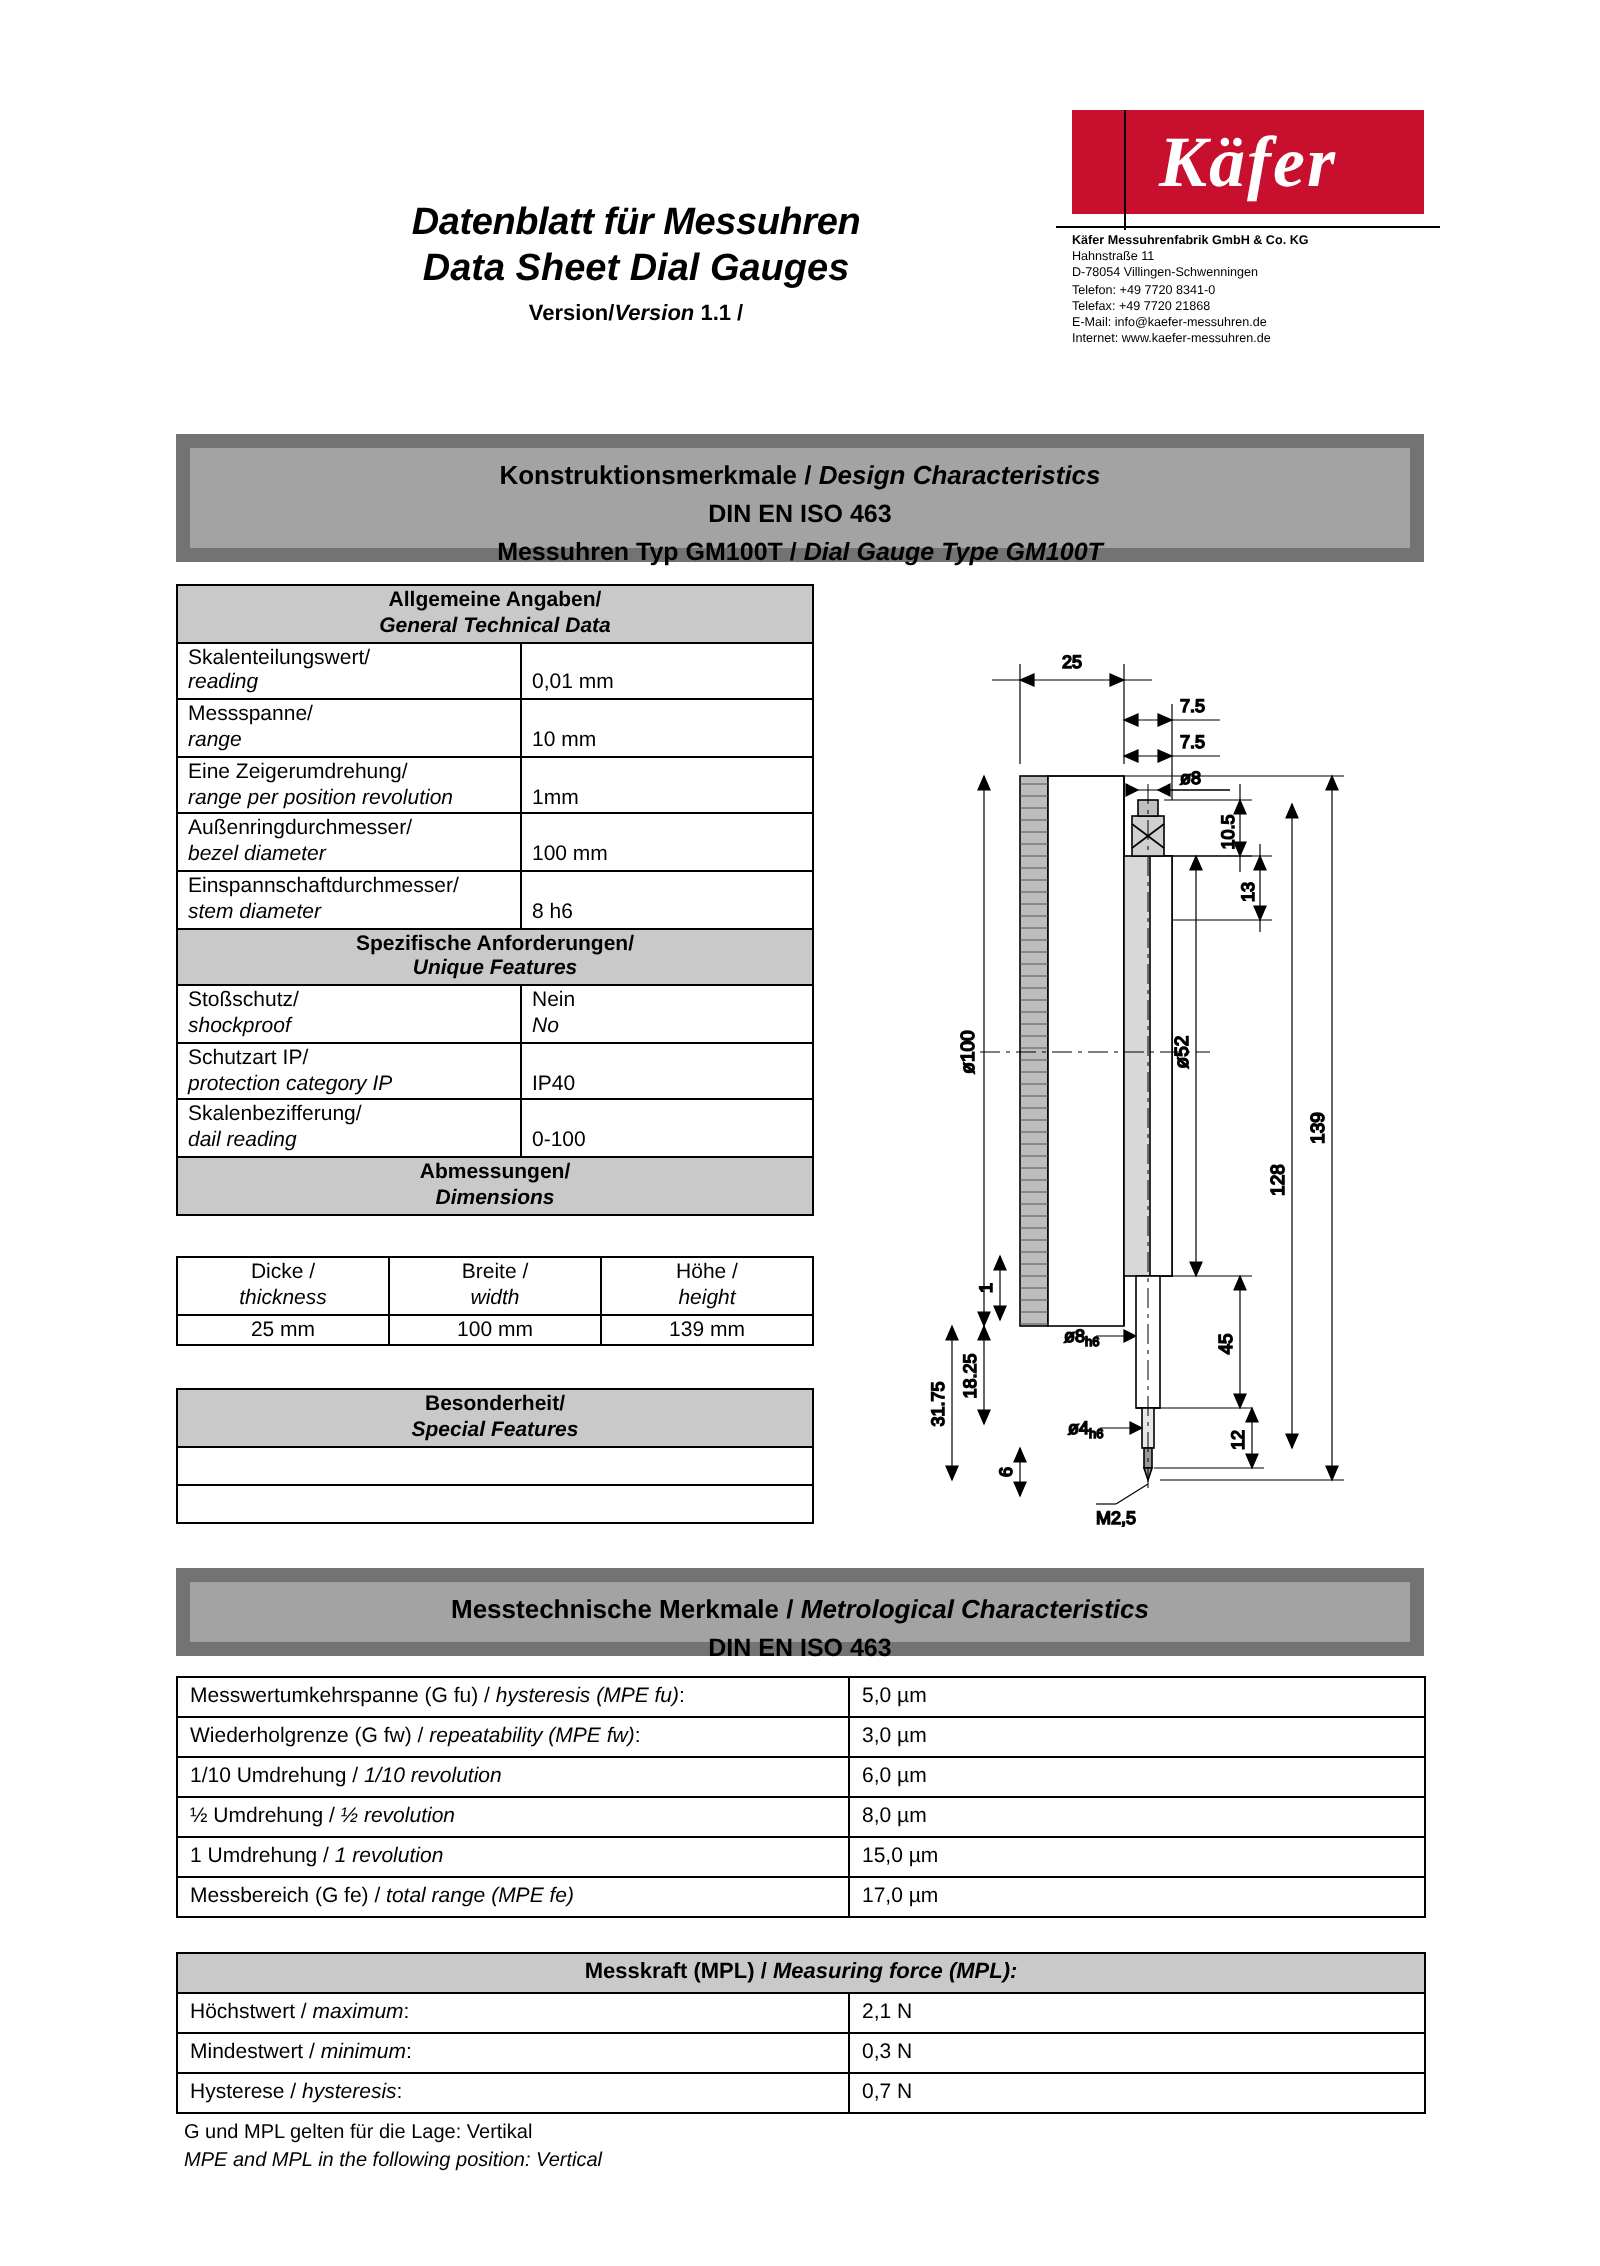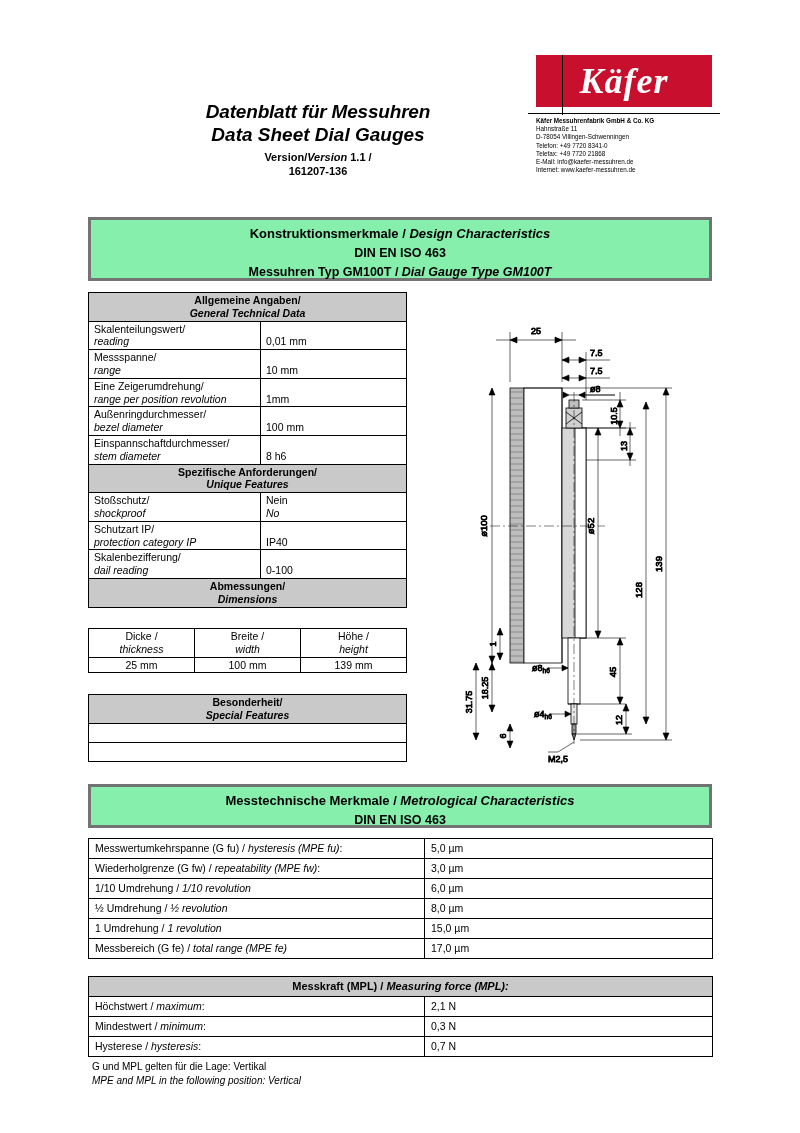--- a/index.html
+++ b/index.html
@@ -100,22 +100,22 @@
     width: 184px;
     font-size: 6.3px;
     line-height: 8.2px;
     color: #000;
   }
   .addr .b { font-weight: bold; }
 
   
   .band {
     position: absolute;
-    background: #86efac;
-    border: 3px solid #737373;
+    background: #a3a3a3;
+    border: 7px solid #737373;
     box-sizing: border-box;
     text-align: center;
   }
   .band .l1 {
     font-size: 13px; font-weight: bold; line-height: 20px;
   }
   .band .l1 i { font-style: italic; }
   .band .l2 {
     font-size: 12.5px; font-weight: bold; line-height: 18px;
   }
@@ -202,21 +202,20 @@
 <div class="page">
 
   <div class="header">
     <div class="title-block">
       <div class="t1">Datenblatt für Messuhren</div>
       <div class="t2">Data Sheet Dial Gauges</div>
       <div class="t3">
         <span>Version/</span><i>Version</i>
         <span>1.1 /</span>
       </div>
-      <div class="t4">161207-136</div>
     </div>
 
     <div class="logo-wrap">
       <div class="logo-box"></div>
       <div class="logo-text">Käfer</div>
       <div class="logo-vline"></div>
       <div class="logo-hline"></div>
       <div class="addr">
         <div class="b">Käfer Messuhrenfabrik GmbH &amp; Co. KG</div>
         <div>Hahnstraße 11</div>

